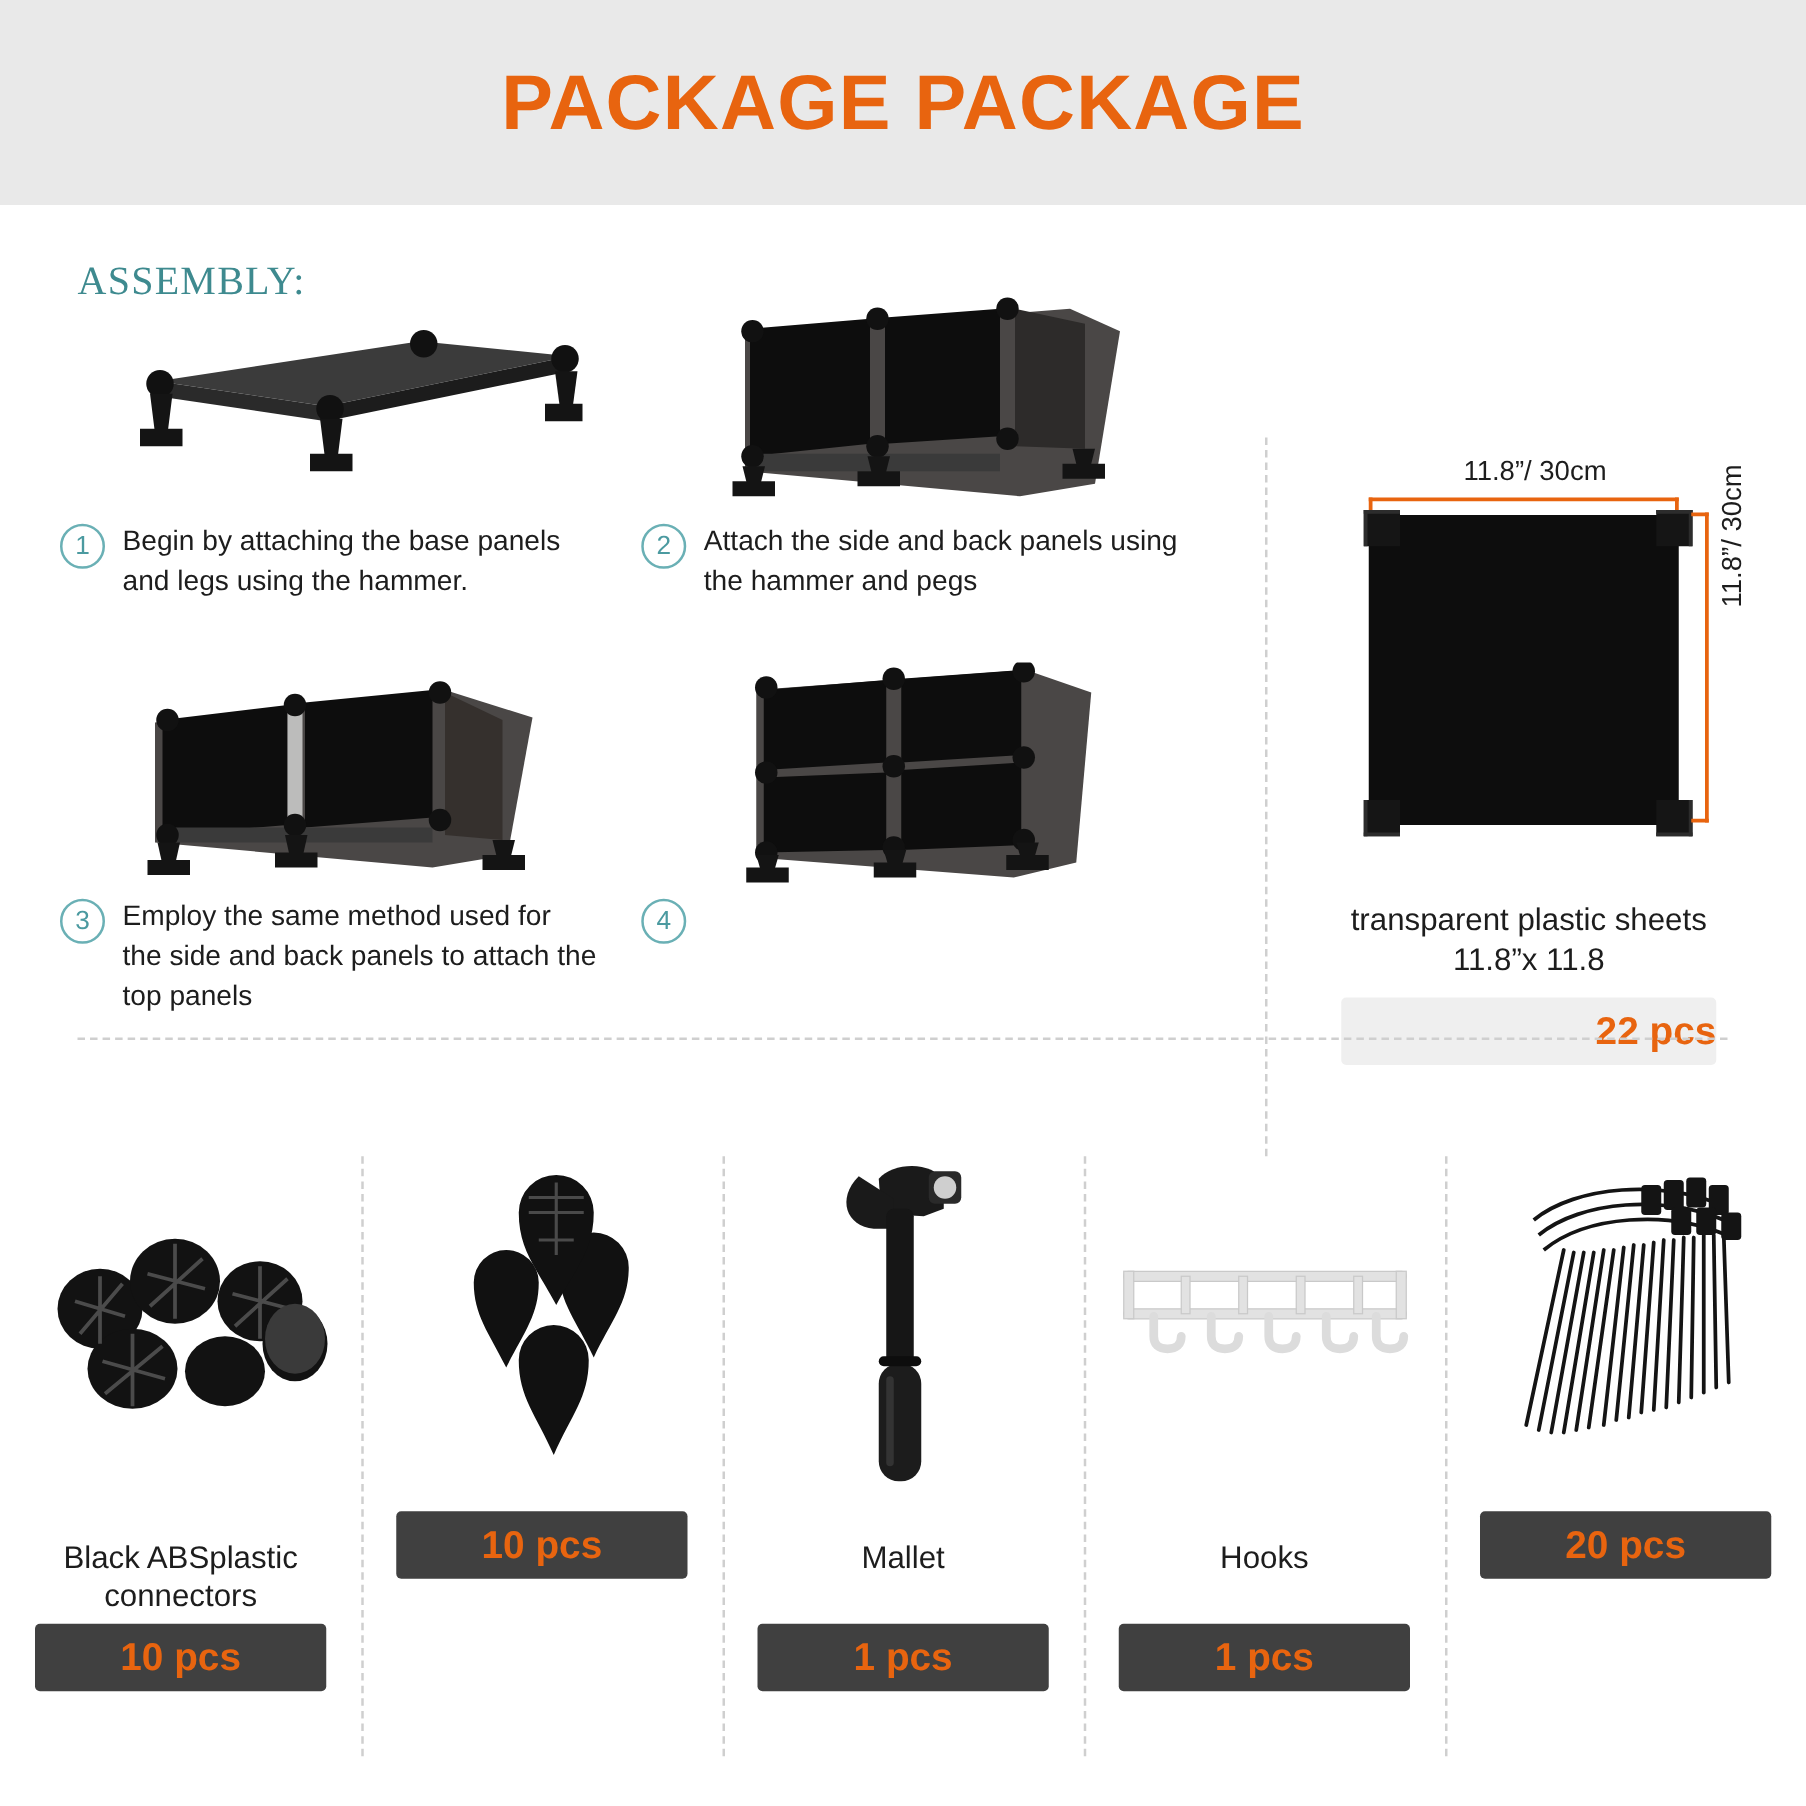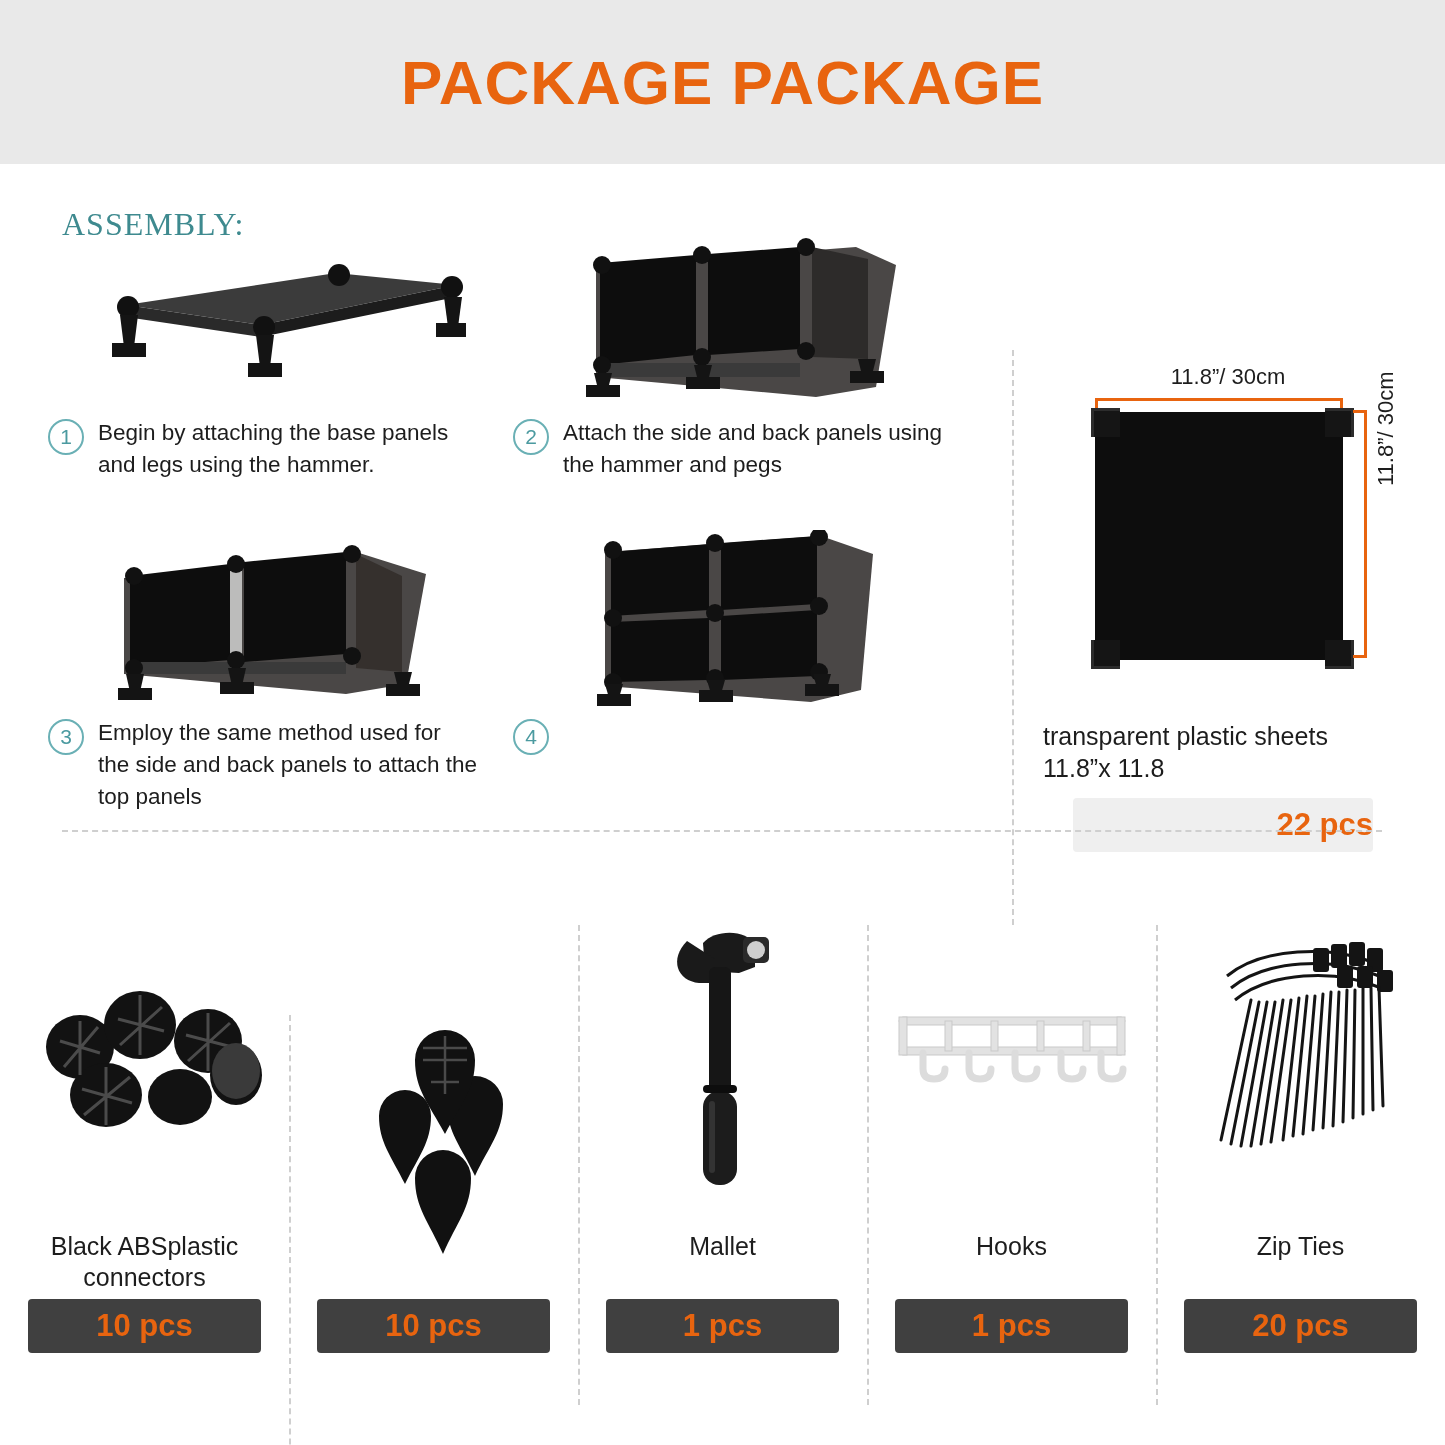--- a/index.html
+++ b/index.html
@@ -171,20 +171,21 @@
     top: 86px;
     font-size: 22px;
     color: #1d1d1d;
     transform: rotate(-90deg);
     transform-origin: left top;
     white-space: nowrap;
   }
   .sheets-caption {
     font-size: 25px;
     color: #1d1d1d;
+    text-align: center;
     line-height: 1.28;
     margin-top: 20px;
   }
   .pcs-pill {
     margin: 14px auto 0 auto;
     background: #efefef;
     color: #e8640f;
     font-size: 31px;
     font-weight: bold;
     text-align: right;
@@ -202,21 +203,20 @@
     border-top: 2px dashed #cfcfcf;
   }
 
   
   .parts-row {
     position: absolute;
     left: 0;
     top: 905px;
     width: 1445px;
     display: flex;
-    align-items: flex-end;
   }
   .part {
     position: relative;
     flex: 1 1 0;
     padding: 0 14px;
     box-sizing: border-box;
     text-align: center;
   }
   .part + .part::before {
     content: "";
@@ -524,17 +524,16 @@
             <path d="M150 62 L142 198"></path>
             <path d="M158 62 L152 196"></path>
           <path d="M166 60 L162 192"></path>
             <path d="M174 60 L172 188"></path>
             <path d="M182 58 L182 184"></path>
           <path d="M190 58 L192 180"></path>
             <path d="M198 58 L202 176"></path>
         </g>
       </svg>
     </div>
-    <div class="part-name">Zip Ties</div>
     <div class="part-pill">20 pcs</div>
   </div>
 
 </div>
 
 </body></html>

